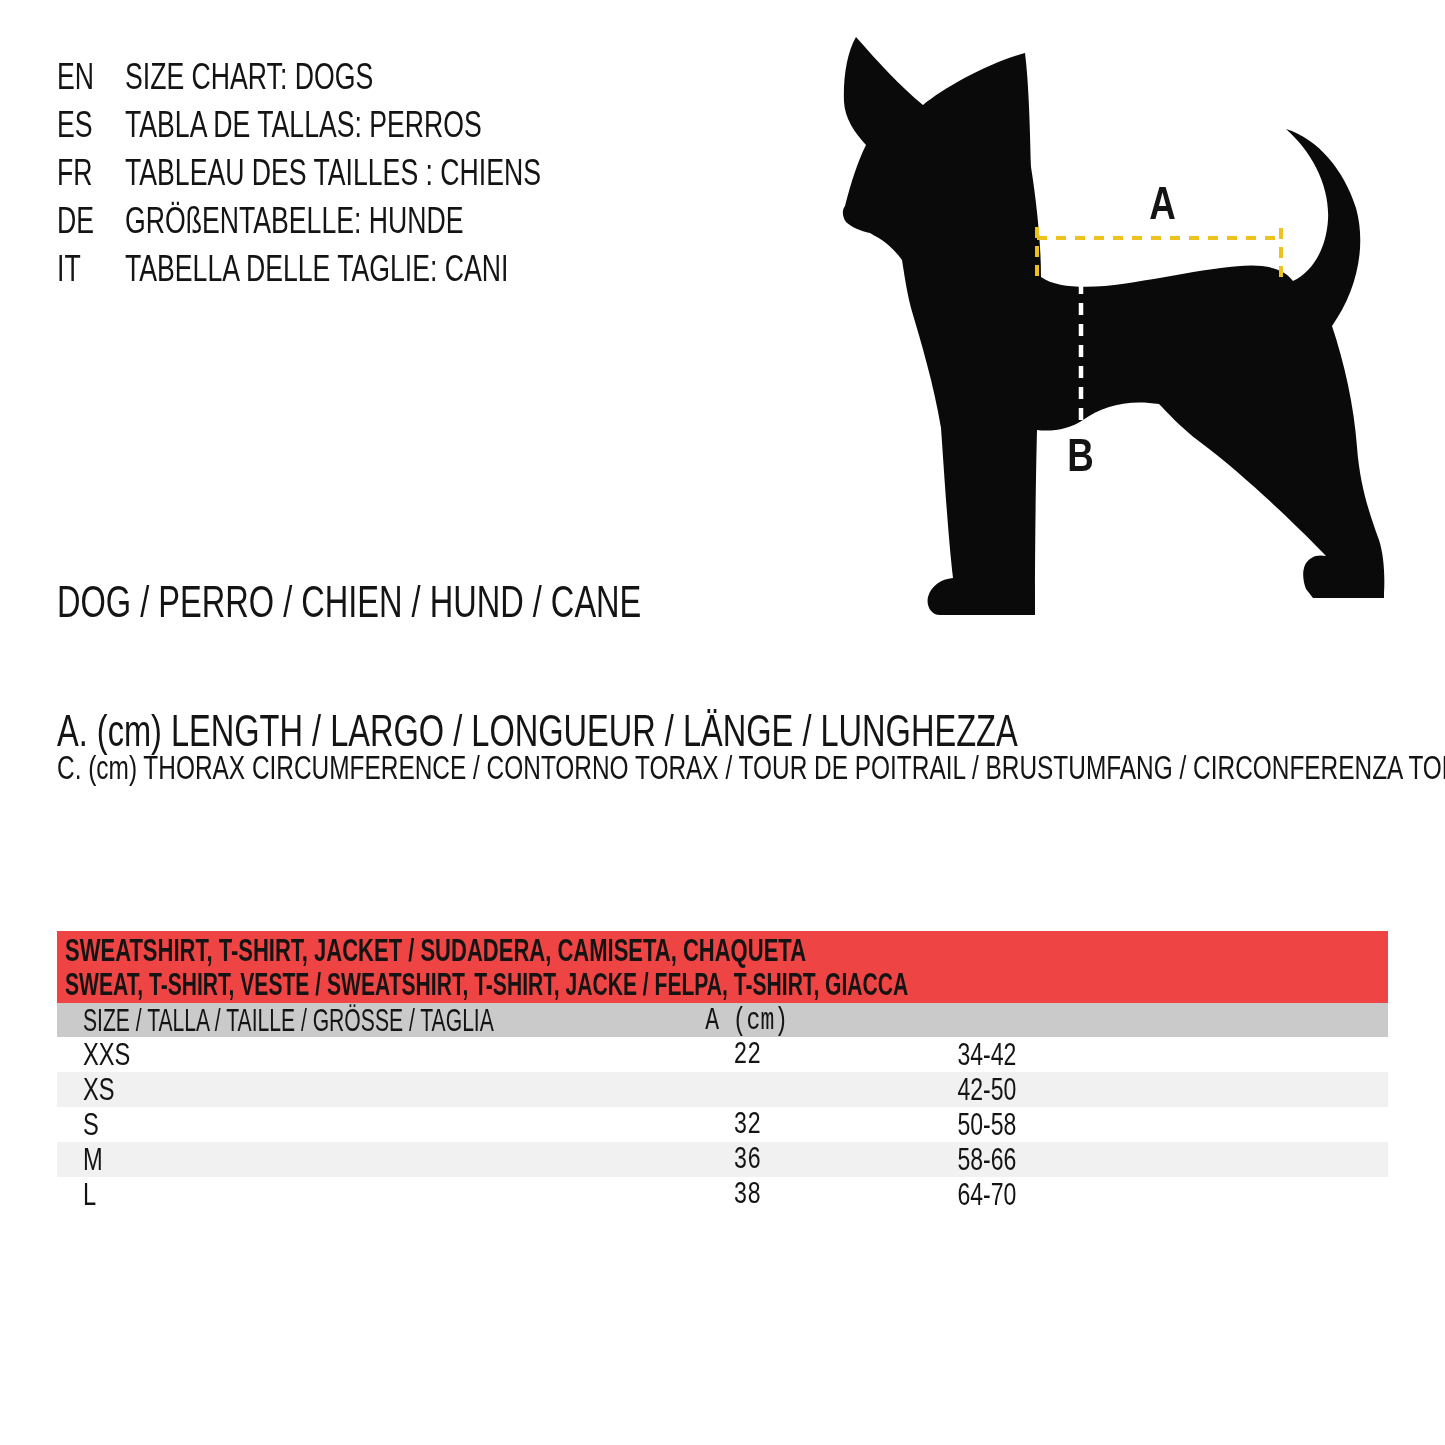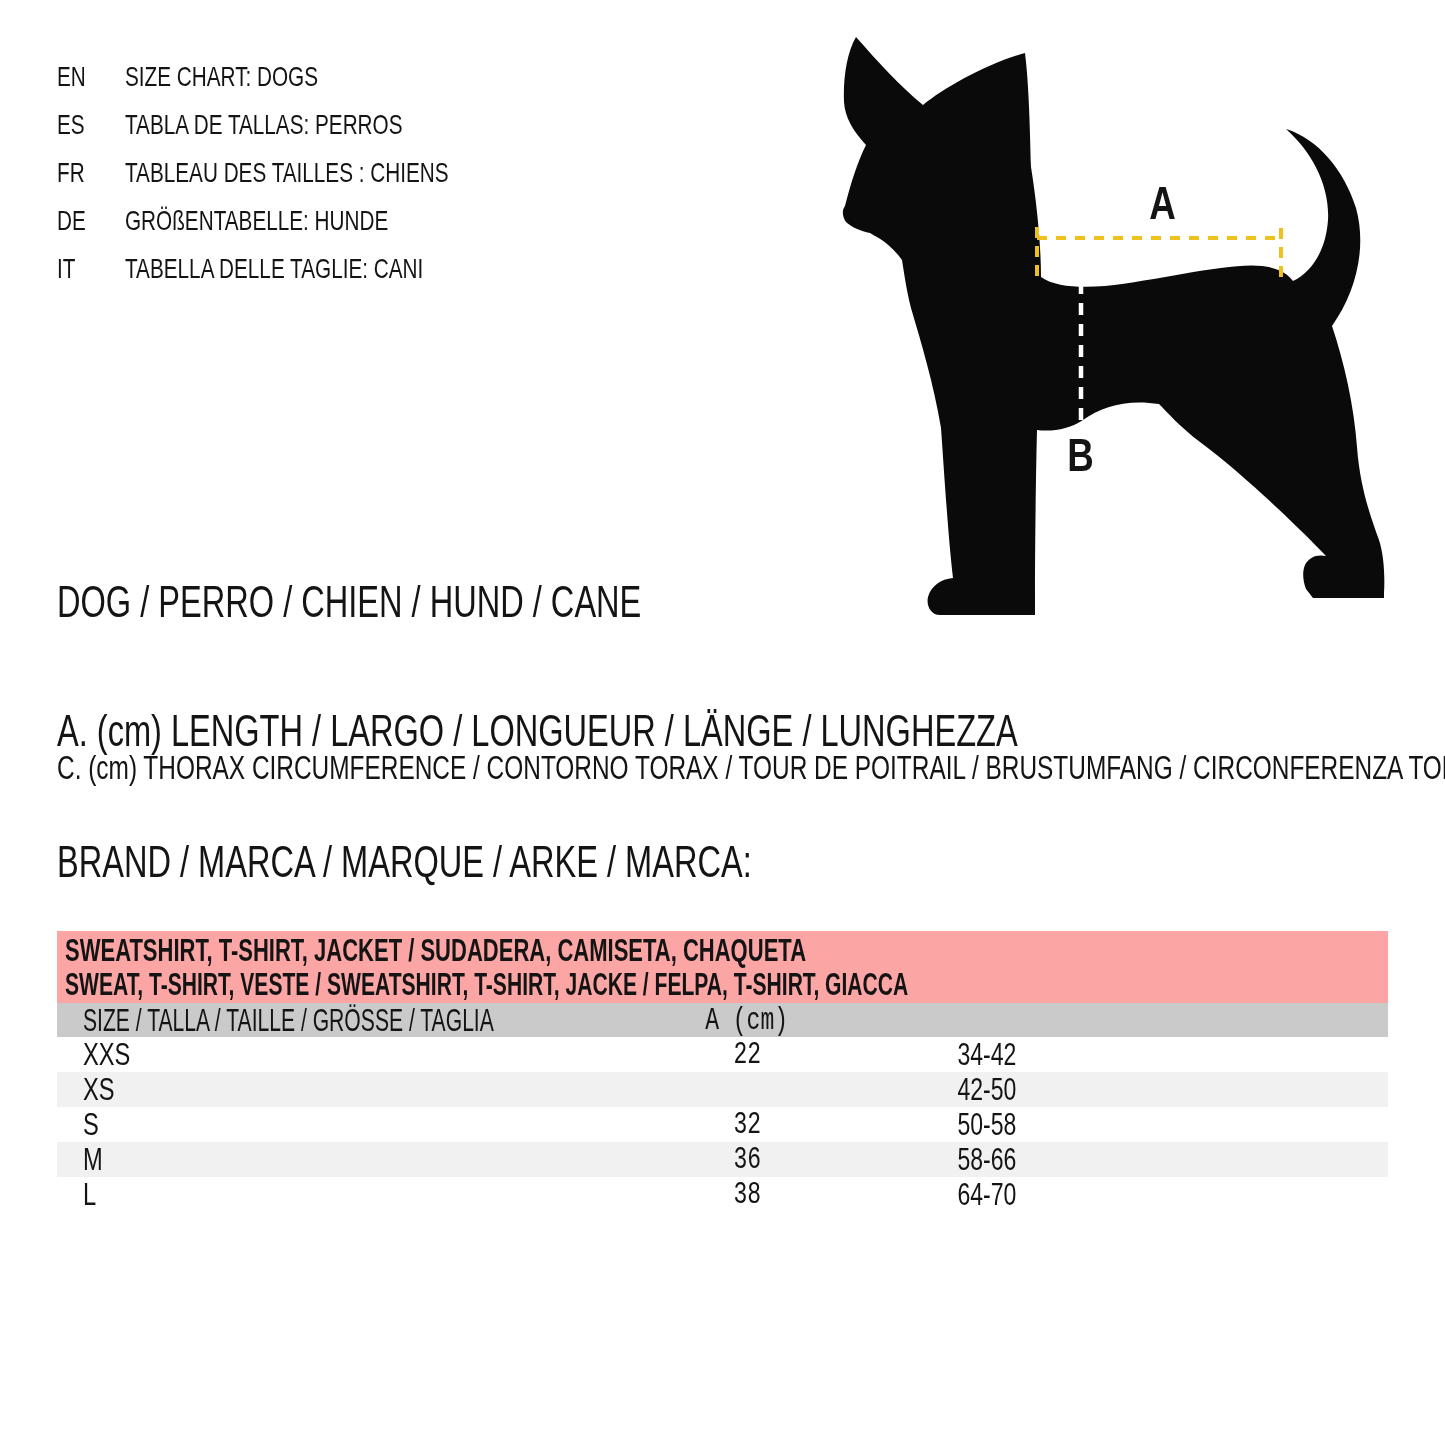--- a/index.html
+++ b/index.html
@@ -8,32 +8,32 @@
     font-family:"Liberation Sans",sans-serif;color:#141414;
   }
   .abs{position:absolute;}
   
   .cond{display:inline-block;white-space:nowrap;transform:scaleX(0.74);transform-origin:0 50%;}
   .cond-66{display:inline-block;white-space:nowrap;transform:scaleX(0.66);transform-origin:0 50%;}
   .cond-71{display:inline-block;white-space:nowrap;transform:scaleX(0.71);transform-origin:0 50%;}
   .cond-68{display:inline-block;white-space:nowrap;transform:scaleX(0.68);transform-origin:0 50%;}
   .condc{display:inline-block;white-space:nowrap;transform:scaleX(0.72);transform-origin:50% 50%;}
   
-  .lang-block{left:57px;top:53px;font-size:28px;line-height:48px;}
+  .lang-block{left:57px;top:53px;font-size:36px;line-height:48px;}
   .lang-row{display:flex;}
   .lang-code{flex:0 0 68px;width:68px;}
   
   .txt36{font-size:44px;line-height:40px;}
   .txt33{font-size:33px;line-height:37px;}
   
   .measure-label{font-size:46px;font-weight:bold;line-height:46px;text-align:center;}
   .measure-label .condc{transform:scaleX(0.8);}
   
   .size-table{left:57px;top:931px;width:1331px;}
-  .band{background:#fca5a5;height:72px;padding:3px 0 0 8px;box-sizing:border-box;}
+  .band{background:#ef4444;height:72px;padding:3px 0 0 8px;box-sizing:border-box;}
   .band-line{font-size:31px;font-weight:bold;line-height:34px;}
   .trow{position:relative;height:35px;display:flex;align-items:center;padding-left:18px;}
   .trow.header{height:34px;background:#CACACA;}
   .cell-size{padding-left:8px;font-size:32px;}
   .cell-a,.cell-b{position:absolute;top:0;height:100%;display:flex;align-items:center;justify-content:center;font-size:32px;}
   .cell-a{left:540px;width:300px;font-family:Liberation Mono, monospace;}
   .cell-b{left:790px;width:280px;}
   .row-alt{background:#F1F1F1;}
 </style>
 </head>
@@ -123,23 +123,20 @@
     <span class="cond">DOG / PERRO / CHIEN / HUND / CANE</span>
   </div>
 
   <div class="abs txt36" style="left:57px;top:701px;margin-top:10px;">
     <span class="cond">A. (cm) LENGTH / LARGO / LONGUEUR / LÄNGE / LUNGHEZZA</span>
   </div>
   <div class="abs txt33" style="left:57px;top:749px;">
     <span class="cond">C. (cm) THORAX CIRCUMFERENCE / CONTORNO TORAX / TOUR DE POITRAIL / BRUSTUMFANG / CIRCONFERENZA TORACE</span>
   </div>
 
-  <div class="abs txt36" style="left:57px;top:842px;">
-    <span class="cond">BRAND / MARCA / MARQUE / ARKE / MARCA:</span>
-  </div>
 
   <div class="abs size-table">
 
     <div class="band">
       <div class="band-line"><span class="cond-71">SWEATSHIRT, T-SHIRT, JACKET / SUDADERA, CAMISETA, CHAQUETA</span></div>
       <div class="band-line"><span class="cond-68">SWEAT, T-SHIRT, VESTE / SWEATSHIRT, T-SHIRT, JACKE / FELPA, T-SHIRT, GIACCA</span></div>
     </div>
 
     <div class="trow header">
       <span class="cell-size"><span class="cond-66">SIZE / TALLA / TAILLE / GRÖSSE / TAGLIA</span></span>

